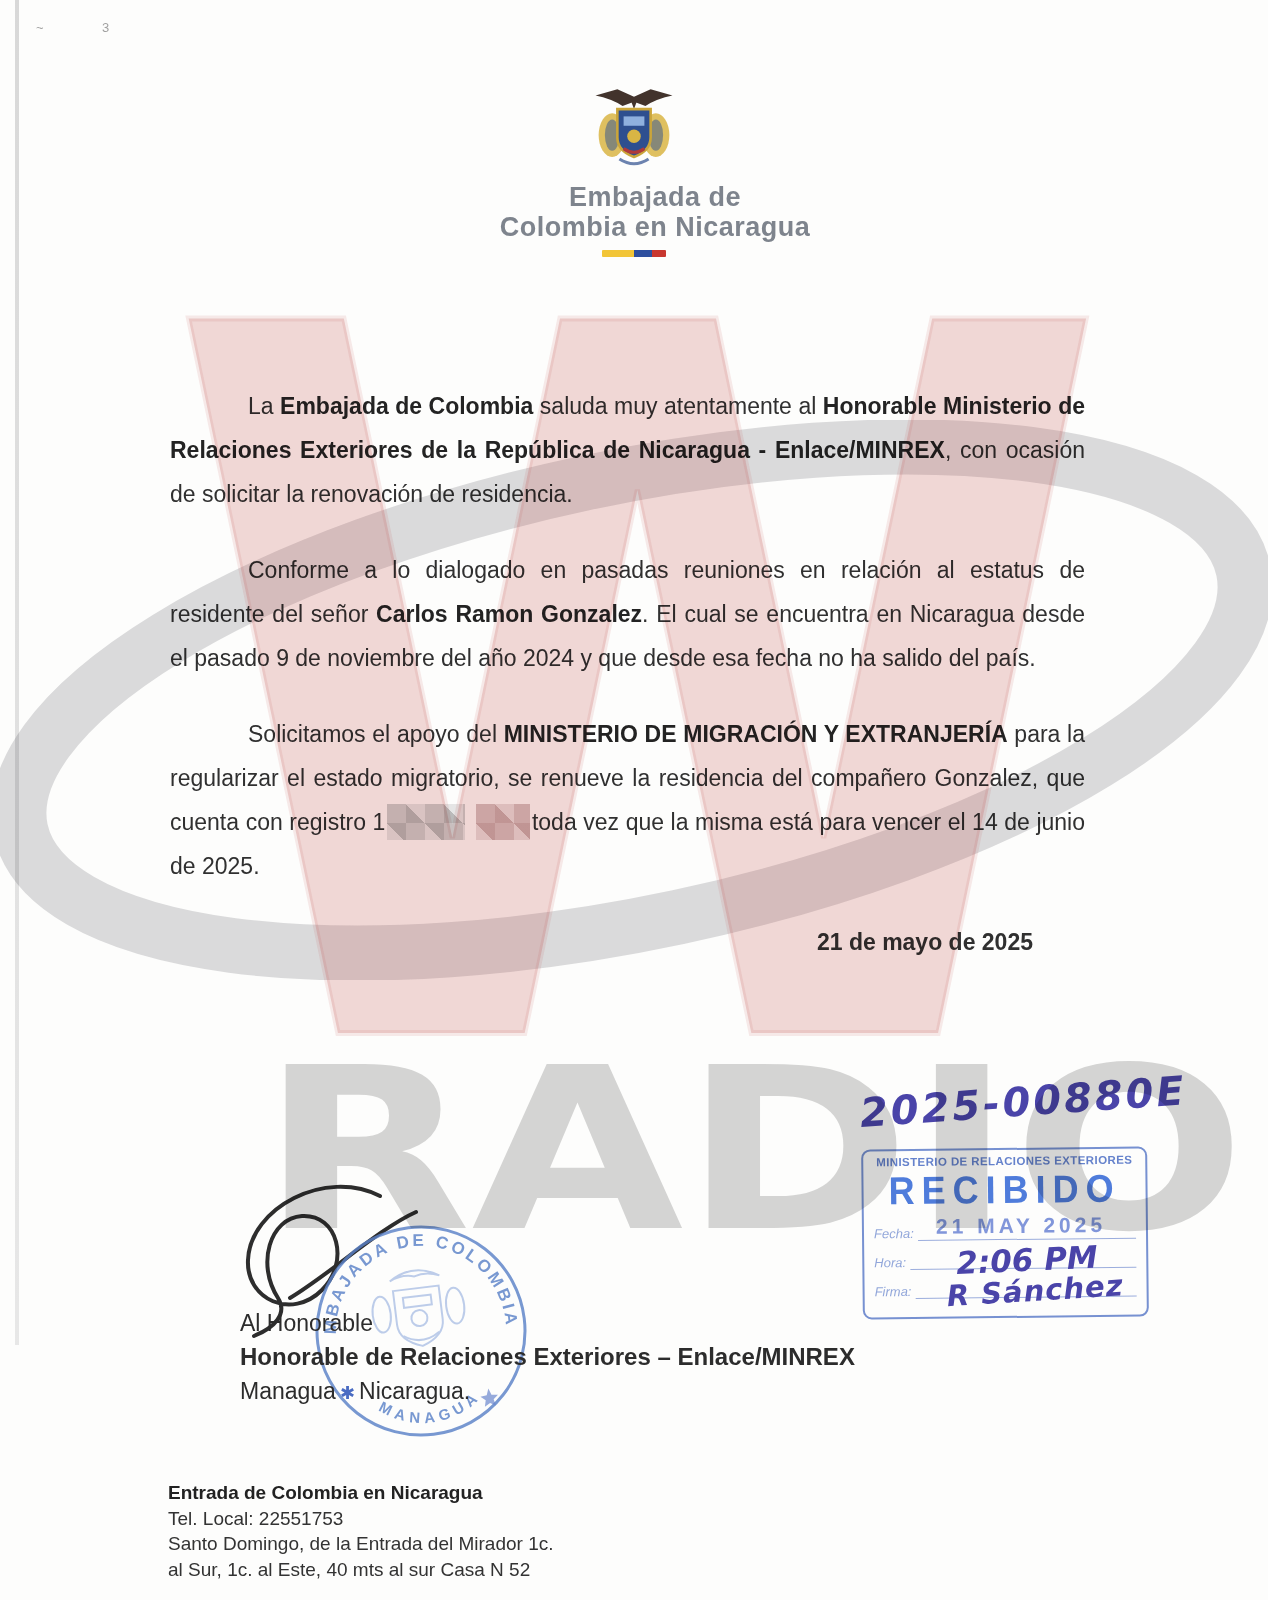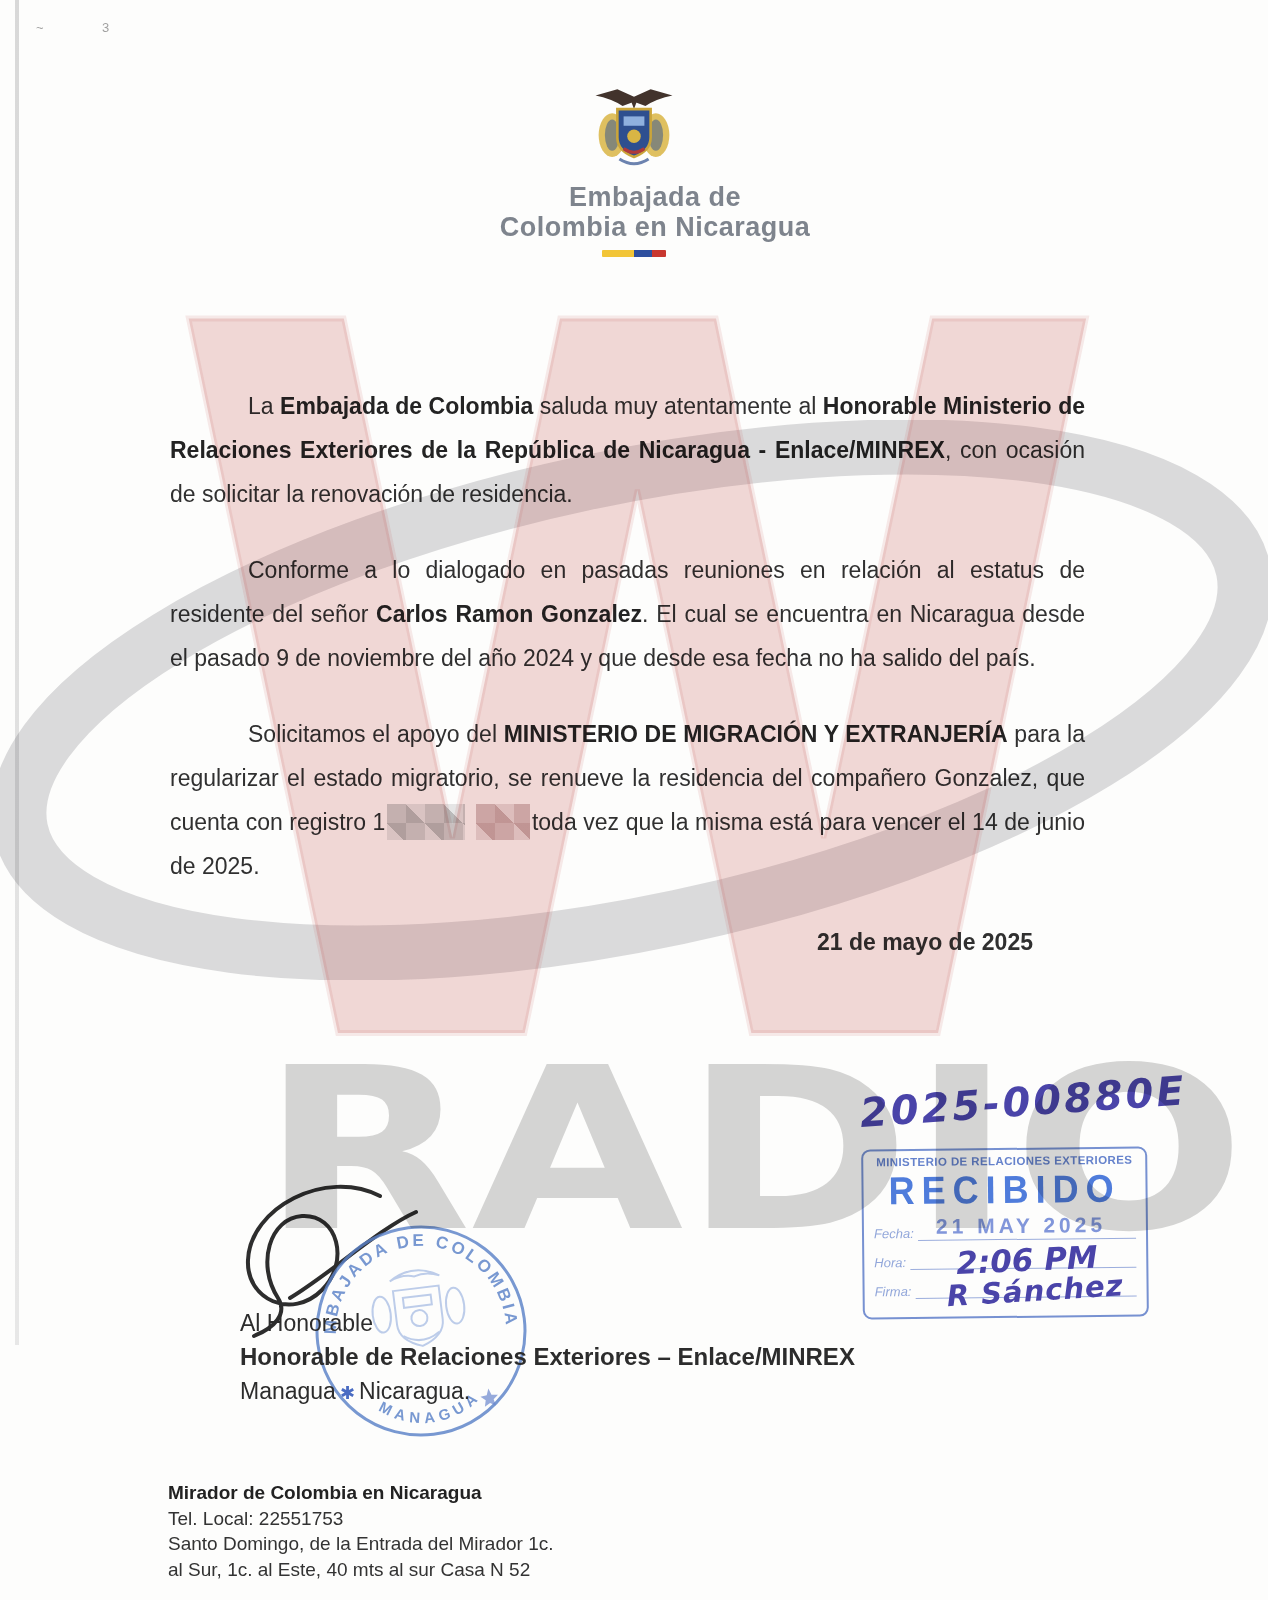--- a/index.html
+++ b/index.html
@@ -173,21 +173,21 @@
 
   <div class="recipient">
     <div>Al Honorable</div>
     <div class="bold">Honorable de Relaciones Exteriores – Enlace/MINREX</div>
     <div>
       <span>Managua</span><span class="star">✱</span><span>Nicaragua.</span>
     </div>
   </div>
 
   <div class="footer">
-    <div class="bold">Mirador de Colombia en Nicaragua</div>
+    <div class="bold">Entrada de Colombia en Nicaragua</div>
     <div>Tel. Local: 22551753</div>
     <div>Santo Domingo, de la Entrada del Mirador 1c.</div>
     <div>al Sur, 1c. al Este, 40 mts al sur Casa N 52</div>
   </div>
 
   <div class="watermark">
     <svg class="wm-abs" style="left:-48px;top:420px;" width="1360" height="560" viewBox="0 0 1360 560">
       <ellipse cx="680" cy="280" rx="625" ry="222" fill="none" stroke="rgba(128,131,136,0.28)" stroke-width="55" transform="rotate(-12 680 280)"></ellipse>
     </svg>
     <svg class="wm-abs" style="left:148px;top:305px;" width="980" height="745" viewBox="0 0 980 745">

